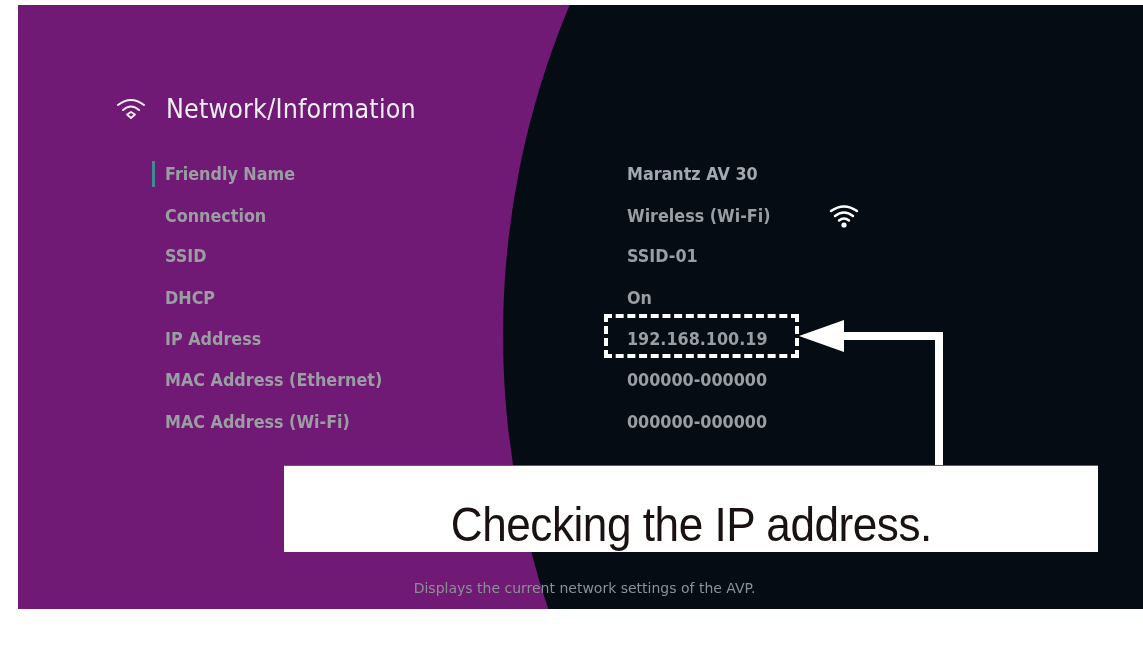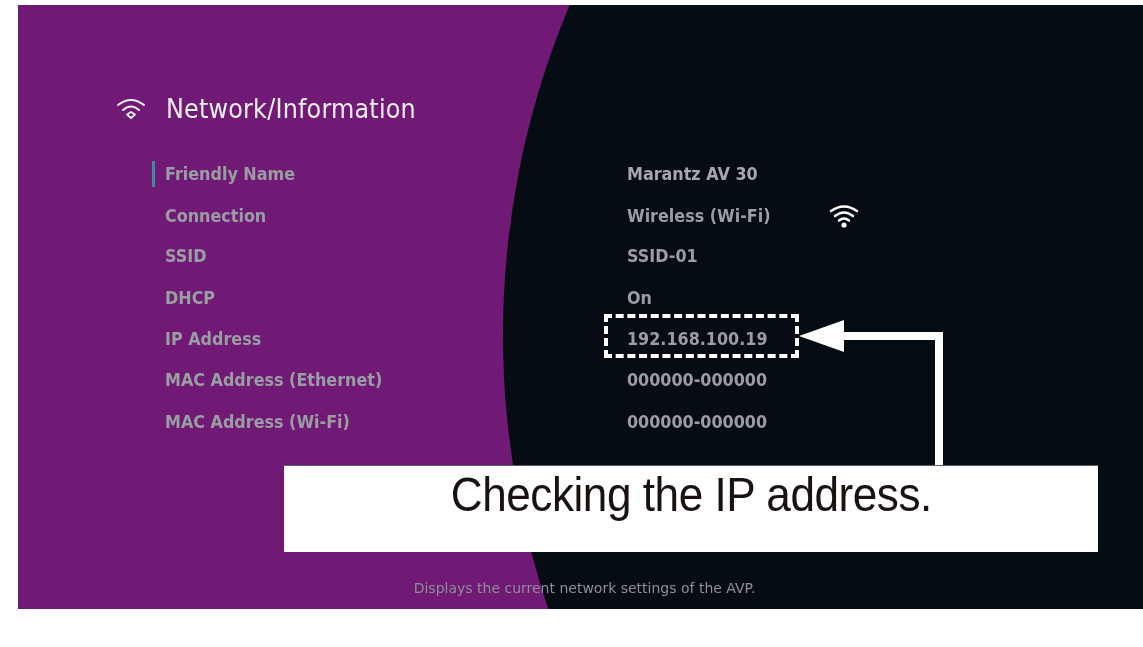--- a/index.html
+++ b/index.html
@@ -37,21 +37,21 @@
     .row .value { left: 609px; }
     .row .value.first { color: #a5a9ad; }
     .row .wifi { position: absolute; left: 811px; top: 1px; width: 30px; height: 26px; }
     .dashed-box {
       position: absolute; left: 586px; top: 309px; width: 187px; height: 36px;
       border: 4px dashed #ffffff;
     }
     .arrow { position: absolute; left: 0; top: 0; }
     .callout {
       position: absolute; left: 266px; top: 460px; width: 814px; height: 86px; background: #ffffff;
-      border-top: 1px solid #5a6068; display: flex; align-items: flex-start; justify-content: center;
+      border-top: 1px solid #5a6068; display: flex; align-items: flex-end; justify-content: center;
     }
     .callout span {
       color: #1a1210; font-size: 49px; font-family: "Liberation Sans", sans-serif;
       transform: scaleX(0.9); display: inline-block; letter-spacing: -0.5px;
     }
     .footer {
       position: absolute; left: 0; width: 1133px; top: 575px; text-align: center;
       color: #8c9096; font-size: 14px; font-family: "DejaVu Sans", sans-serif;
     }
   </style>

